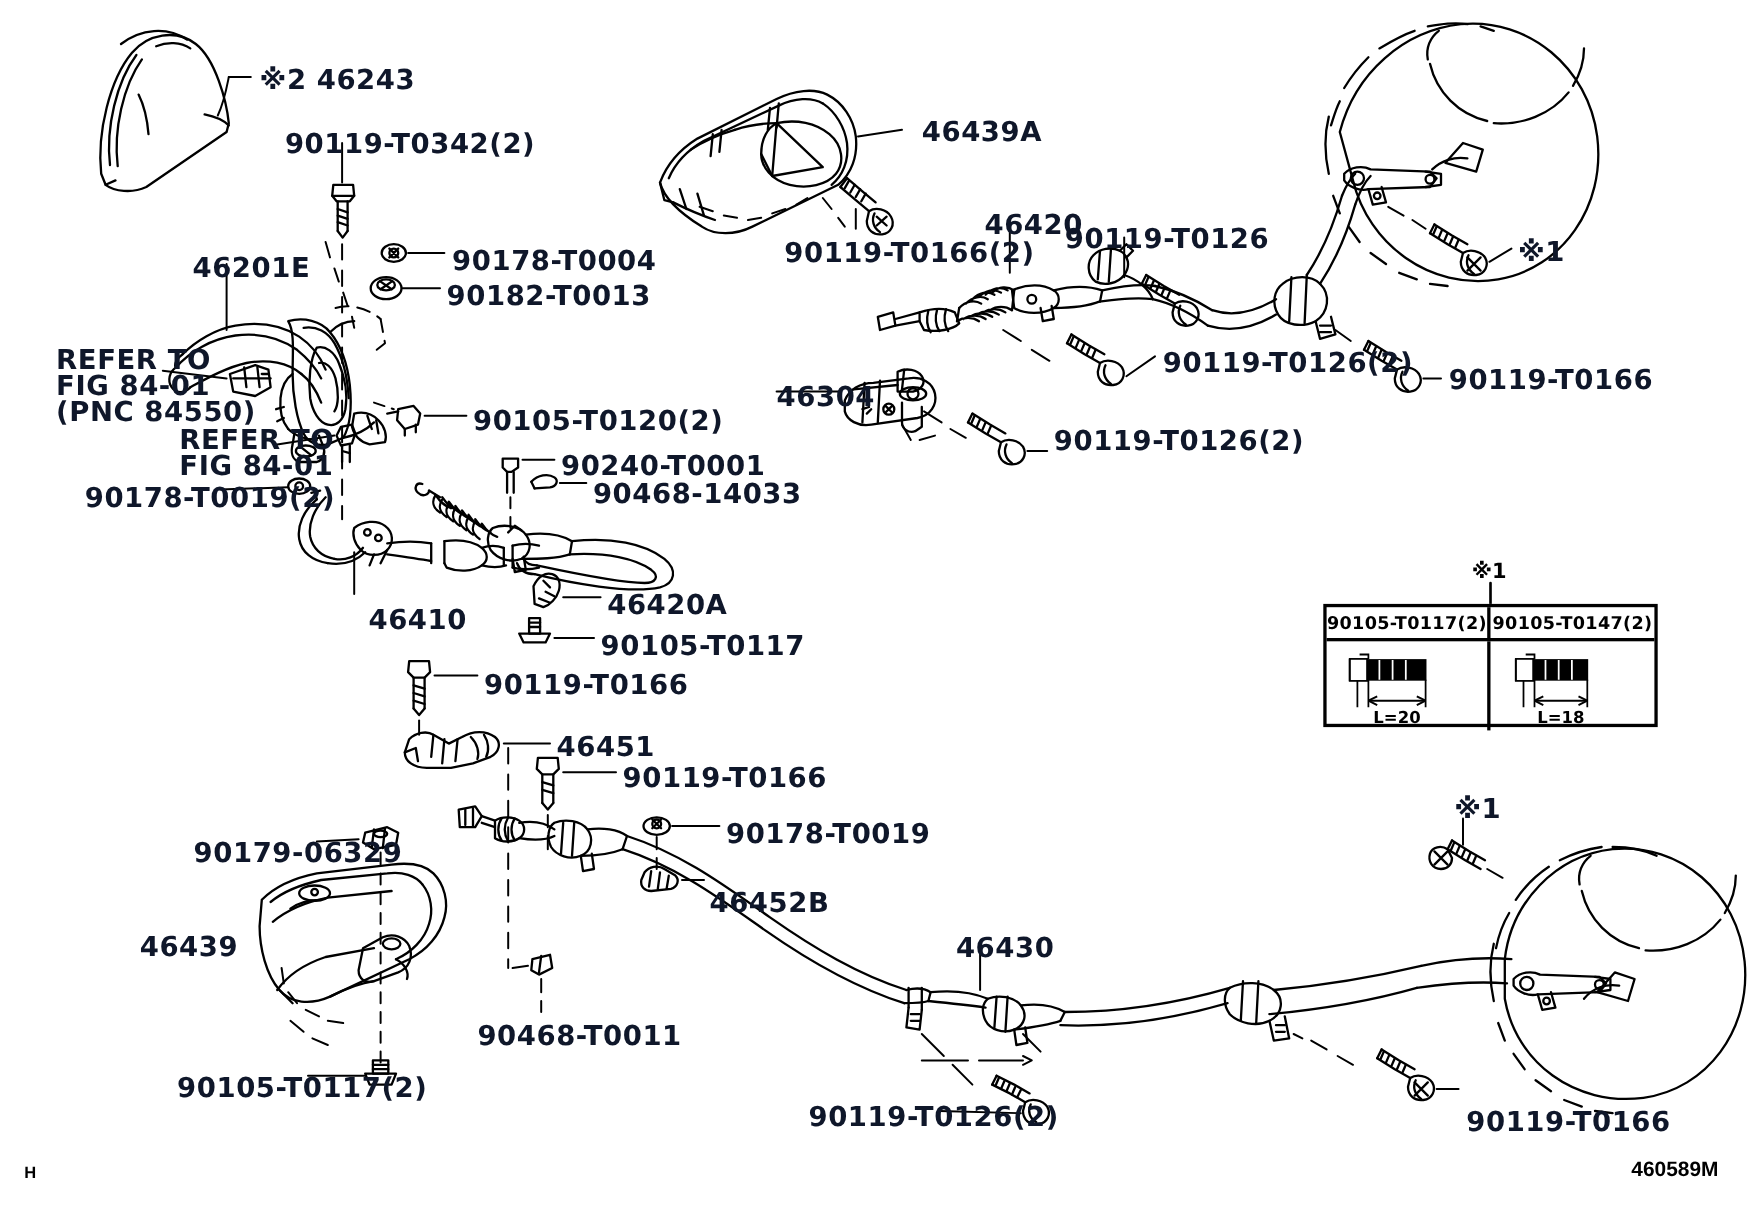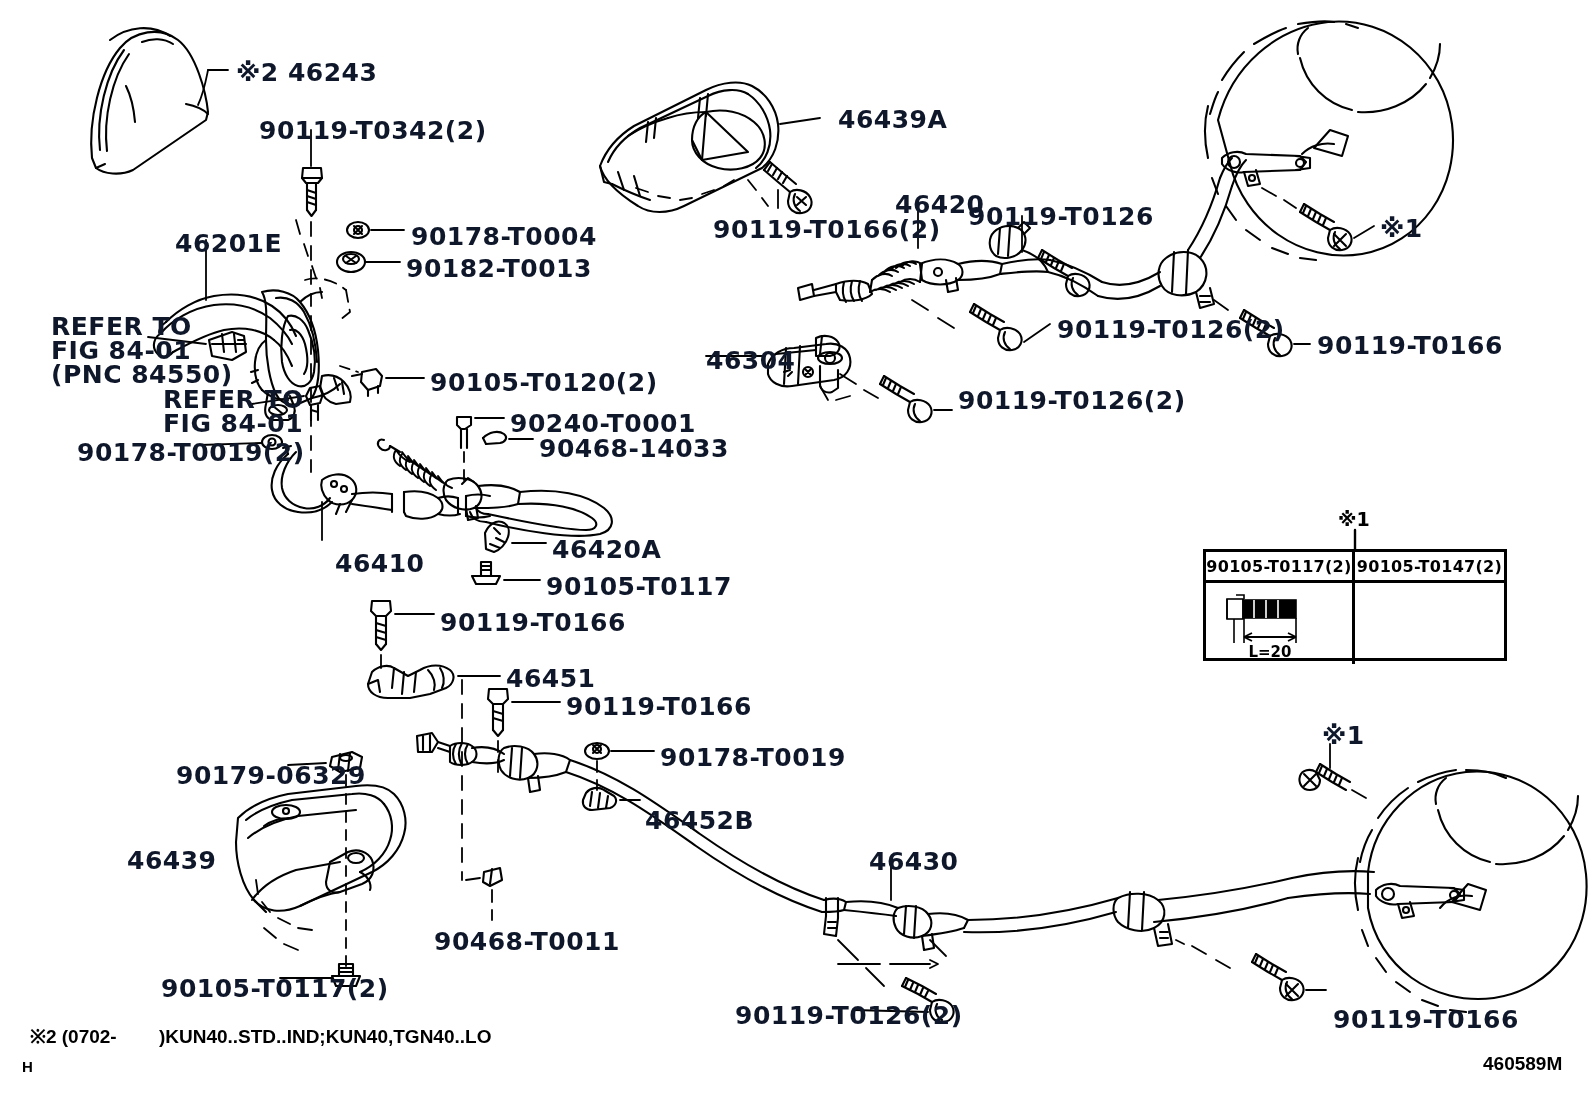--- a/index.html
+++ b/index.html
@@ -748,20 +748,39 @@
               <path d="M22,8 L30,8 L30,12"></path>
               <rect x="30" y="13" width="52" height="18" fill="#000"></rect>
               <path d="M40,13 L40,31 M52,13 L52,31 M64,13 L64,31" stroke="#fff"></path>
               <path d="M30,31 L30,56 M82,31 L82,56"></path>
               <path d="M20,32 L20,56"></path>
               <path d="M30,50 L82,50" stroke-width="1.8"></path>
               <path d="M30,50 L38,46 M30,50 L38,54" stroke-width="1.8"></path>
               <path d="M82,50 L74,46 M82,50 L74,54" stroke-width="1.8"></path>
             </g>
             <text x="56" y="70" text-anchor="middle" font-family="DejaVu Sans, sans-serif" font-size="15" font-weight="bold" fill="#000">L=20</text>
+          </svg>
+        </div>
+      </div>
+      <div class="lcell">
+        <div class="boltfig">
+          <svg width="130" height="74" viewBox="0 0 130 74" xmlns="http://www.w3.org/2000/svg">
+            <g stroke="#000" fill="none" stroke-width="1.6">
+              <rect x="13" y="12" width="16" height="20" fill="#fff"></rect>
+              <path d="M13,12 L13,32 M29,12 L29,32"></path>
+              <path d="M22,8 L30,8 L30,12"></path>
+              <rect x="30" y="13" width="48" height="18" fill="#000"></rect>
+              <path d="M40,13 L40,31 M52,13 L52,31 M64,13 L64,31" stroke="#fff"></path>
+              <path d="M30,31 L30,56 M78,31 L78,56"></path>
+              <path d="M20,32 L20,56"></path>
+              <path d="M30,50 L78,50" stroke-width="1.8"></path>
+              <path d="M30,50 L38,46 M30,50 L38,54" stroke-width="1.8"></path>
+              <path d="M78,50 L70,46 M78,50 L70,54" stroke-width="1.8"></path>
+            </g>
+            <text x="54" y="70" text-anchor="middle" font-family="DejaVu Sans, sans-serif" font-size="15" font-weight="bold" fill="#000">L=18</text>
           </svg>
         </div>
       </div>
     </div>
   </div>
 
   <div id="labels">
       <div class="lbl" style="left: 236px; top: 58px;">※2 46243</div>
       <div class="lbl" style="left: 259px; top: 116px;">90119-T0342(2)</div>
       <div class="lbl" style="left: 175px; top: 229px;">46201E</div>
@@ -796,17 +815,16 @@
       <div class="lbl" style="left: 895px; top: 190px;">46420</div>
       <div class="lbl" style="left: 968px; top: 202px;">90119-T0126</div>
       <div class="lbl" style="left: 1380px; top: 214px;">※1</div>
       <div class="lbl" style="left: 1057px; top: 315px;">90119-T0126(2)</div>
       <div class="lbl" style="left: 1317px; top: 331px;">90119-T0166</div>
       <div class="lbl" style="left: 662px; top: 346px; margin-left: 44px;">46304</div>
       <div class="lbl" style="left: 958px; top: 386px;">90119-T0126(2)</div>
       <div class="lbl" style="left: 1322px; top: 721px;">※1</div>
     </div>
 
-  <div id="footer-note">※2 (0702-        )KUN40..STD..IND;KUN40,TGN40..LO</div>
   <div id="footer-h">H</div>
   <div id="diagram-code">460589M</div>
 
 </div>
 
 </body></html>

